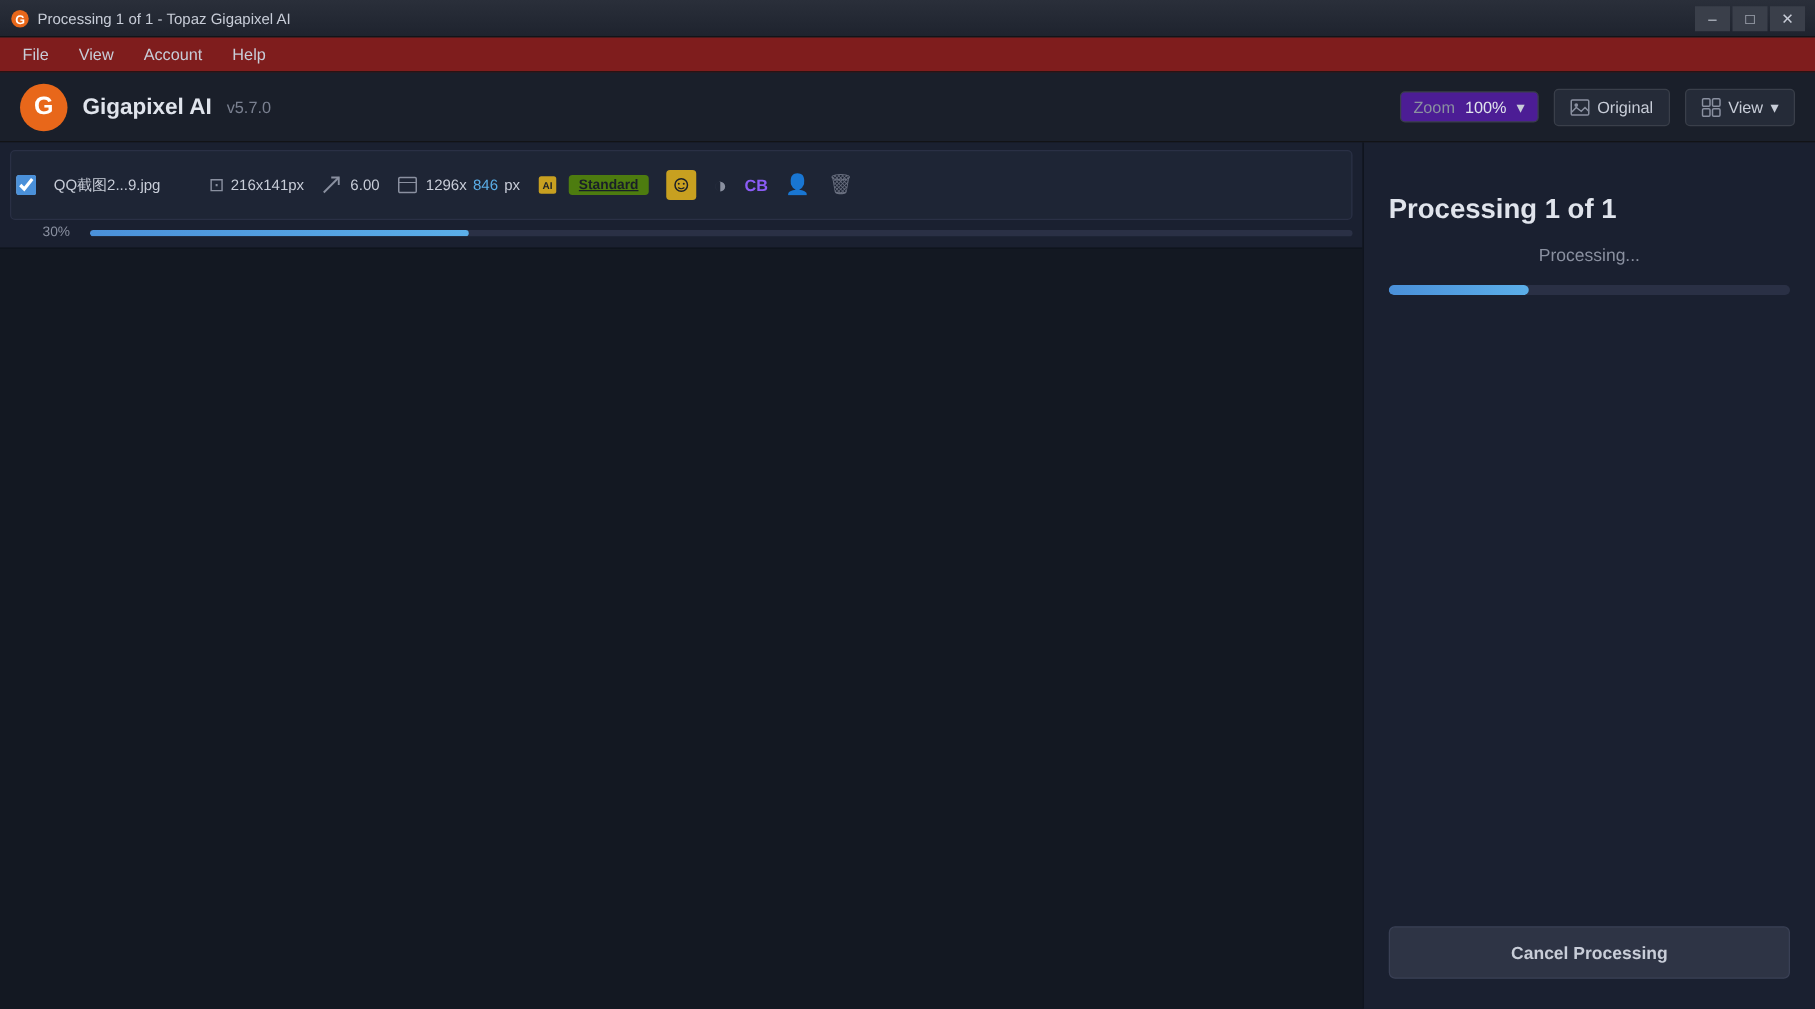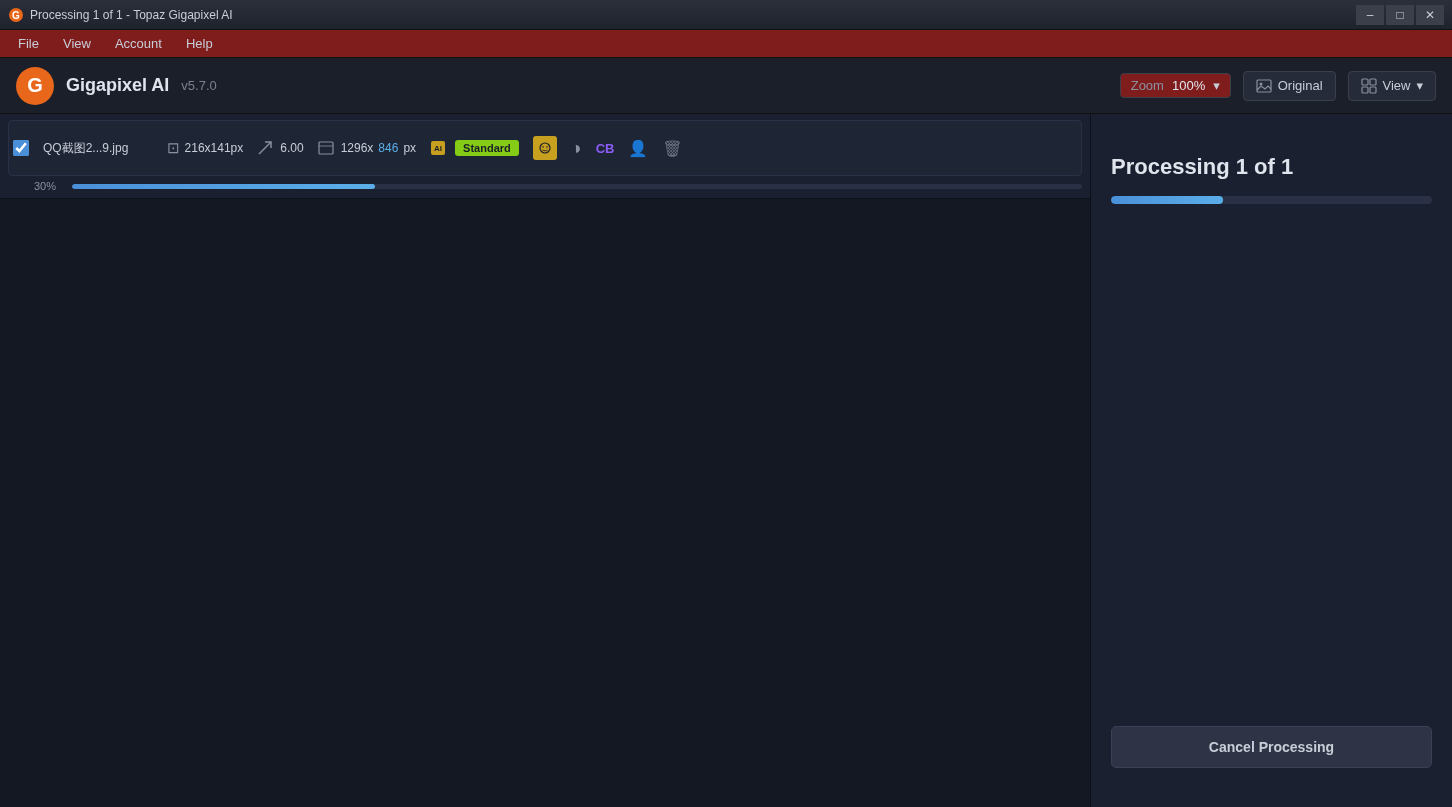--- a/index.html
+++ b/index.html
@@ -99,21 +99,21 @@
       color: #e0e4ec;
     }
     .app-version {
       font-size: 13px;
       color: #7a8090;
     }
     .header-spacer { flex: 1; }
     .zoom-control {
       display: flex;
       align-items: center;
-      background: #7f1d1d;
+      background: #4c1d95;
       border: 1px solid #3a3f4a;
       border-radius: 4px;
       padding: 4px 10px;
       gap: 8px;
       font-size: 13px;
       cursor: pointer;
     }
     .zoom-label { color: #8a90a0; }
     .zoom-value { color: #e0e4ec; }
     .header-btn {
@@ -177,26 +177,27 @@
       font-size: 12px;
       color: #8a90a0;
     }
     .image-meta-value {
       color: #c8cdd8;
     }
     .scale-value { color: #c8cdd8; }
     .output-size { color: #c8cdd8; }
     .output-highlight { color: #5baee8; }
     .model-badge {
-      background: #84cc16;
+      background: #4d7c0f;
       color: #1a1f28;
       padding: 2px 8px;
       border-radius: 3px;
       font-size: 11px;
       font-weight: 600;
+      text-decoration: underline;
     }
     .face-icon {
       width: 24px;
       height: 24px;
       background: #c8a020;
       border-radius: 3px;
       display: flex;
       align-items: center;
       justify-content: center;
       font-size: 14px;
@@ -288,21 +289,21 @@
     .cancel-btn {
       background: #2e3445;
       border: 1px solid #3a4055;
       border-radius: 5px;
       padding: 12px;
       text-align: center;
       font-size: 14px;
       font-weight: 600;
       color: #c8cdd8;
       cursor: pointer;
-      margin-bottom: 19px;
+      margin-bottom: 4px;
     }
   </style>
 </head>
 <body>
 
 <div class="titlebar">
   <div class="titlebar-left">
     <svg class="titlebar-icon" viewBox="0 0 16 16">
       <circle cx="8" cy="8" r="7" fill="#e8671a"></circle>
       <text x="8" y="12" text-anchor="middle" fill="white" font-size="10" font-weight="bold">G</text>
@@ -418,20 +419,21 @@
           <div class="progress-bar-fill" style="width: 30%"></div>
         </div>
       </div>
     </div>
 
     <div class="canvas-area"></div>
   </div>
 
   <div class="right-panel">
     <div class="processing-title">Processing 1 of 1</div>
+    <div class="processing-status">Processing...</div>
     <div class="processing-progress-bg">
       <div class="processing-progress-fill"></div>
     </div>
     <div class="right-spacer"></div>
     <button class="cancel-btn">Cancel Processing</button>
   </div>
 
 </div>
 
 </body></html>

